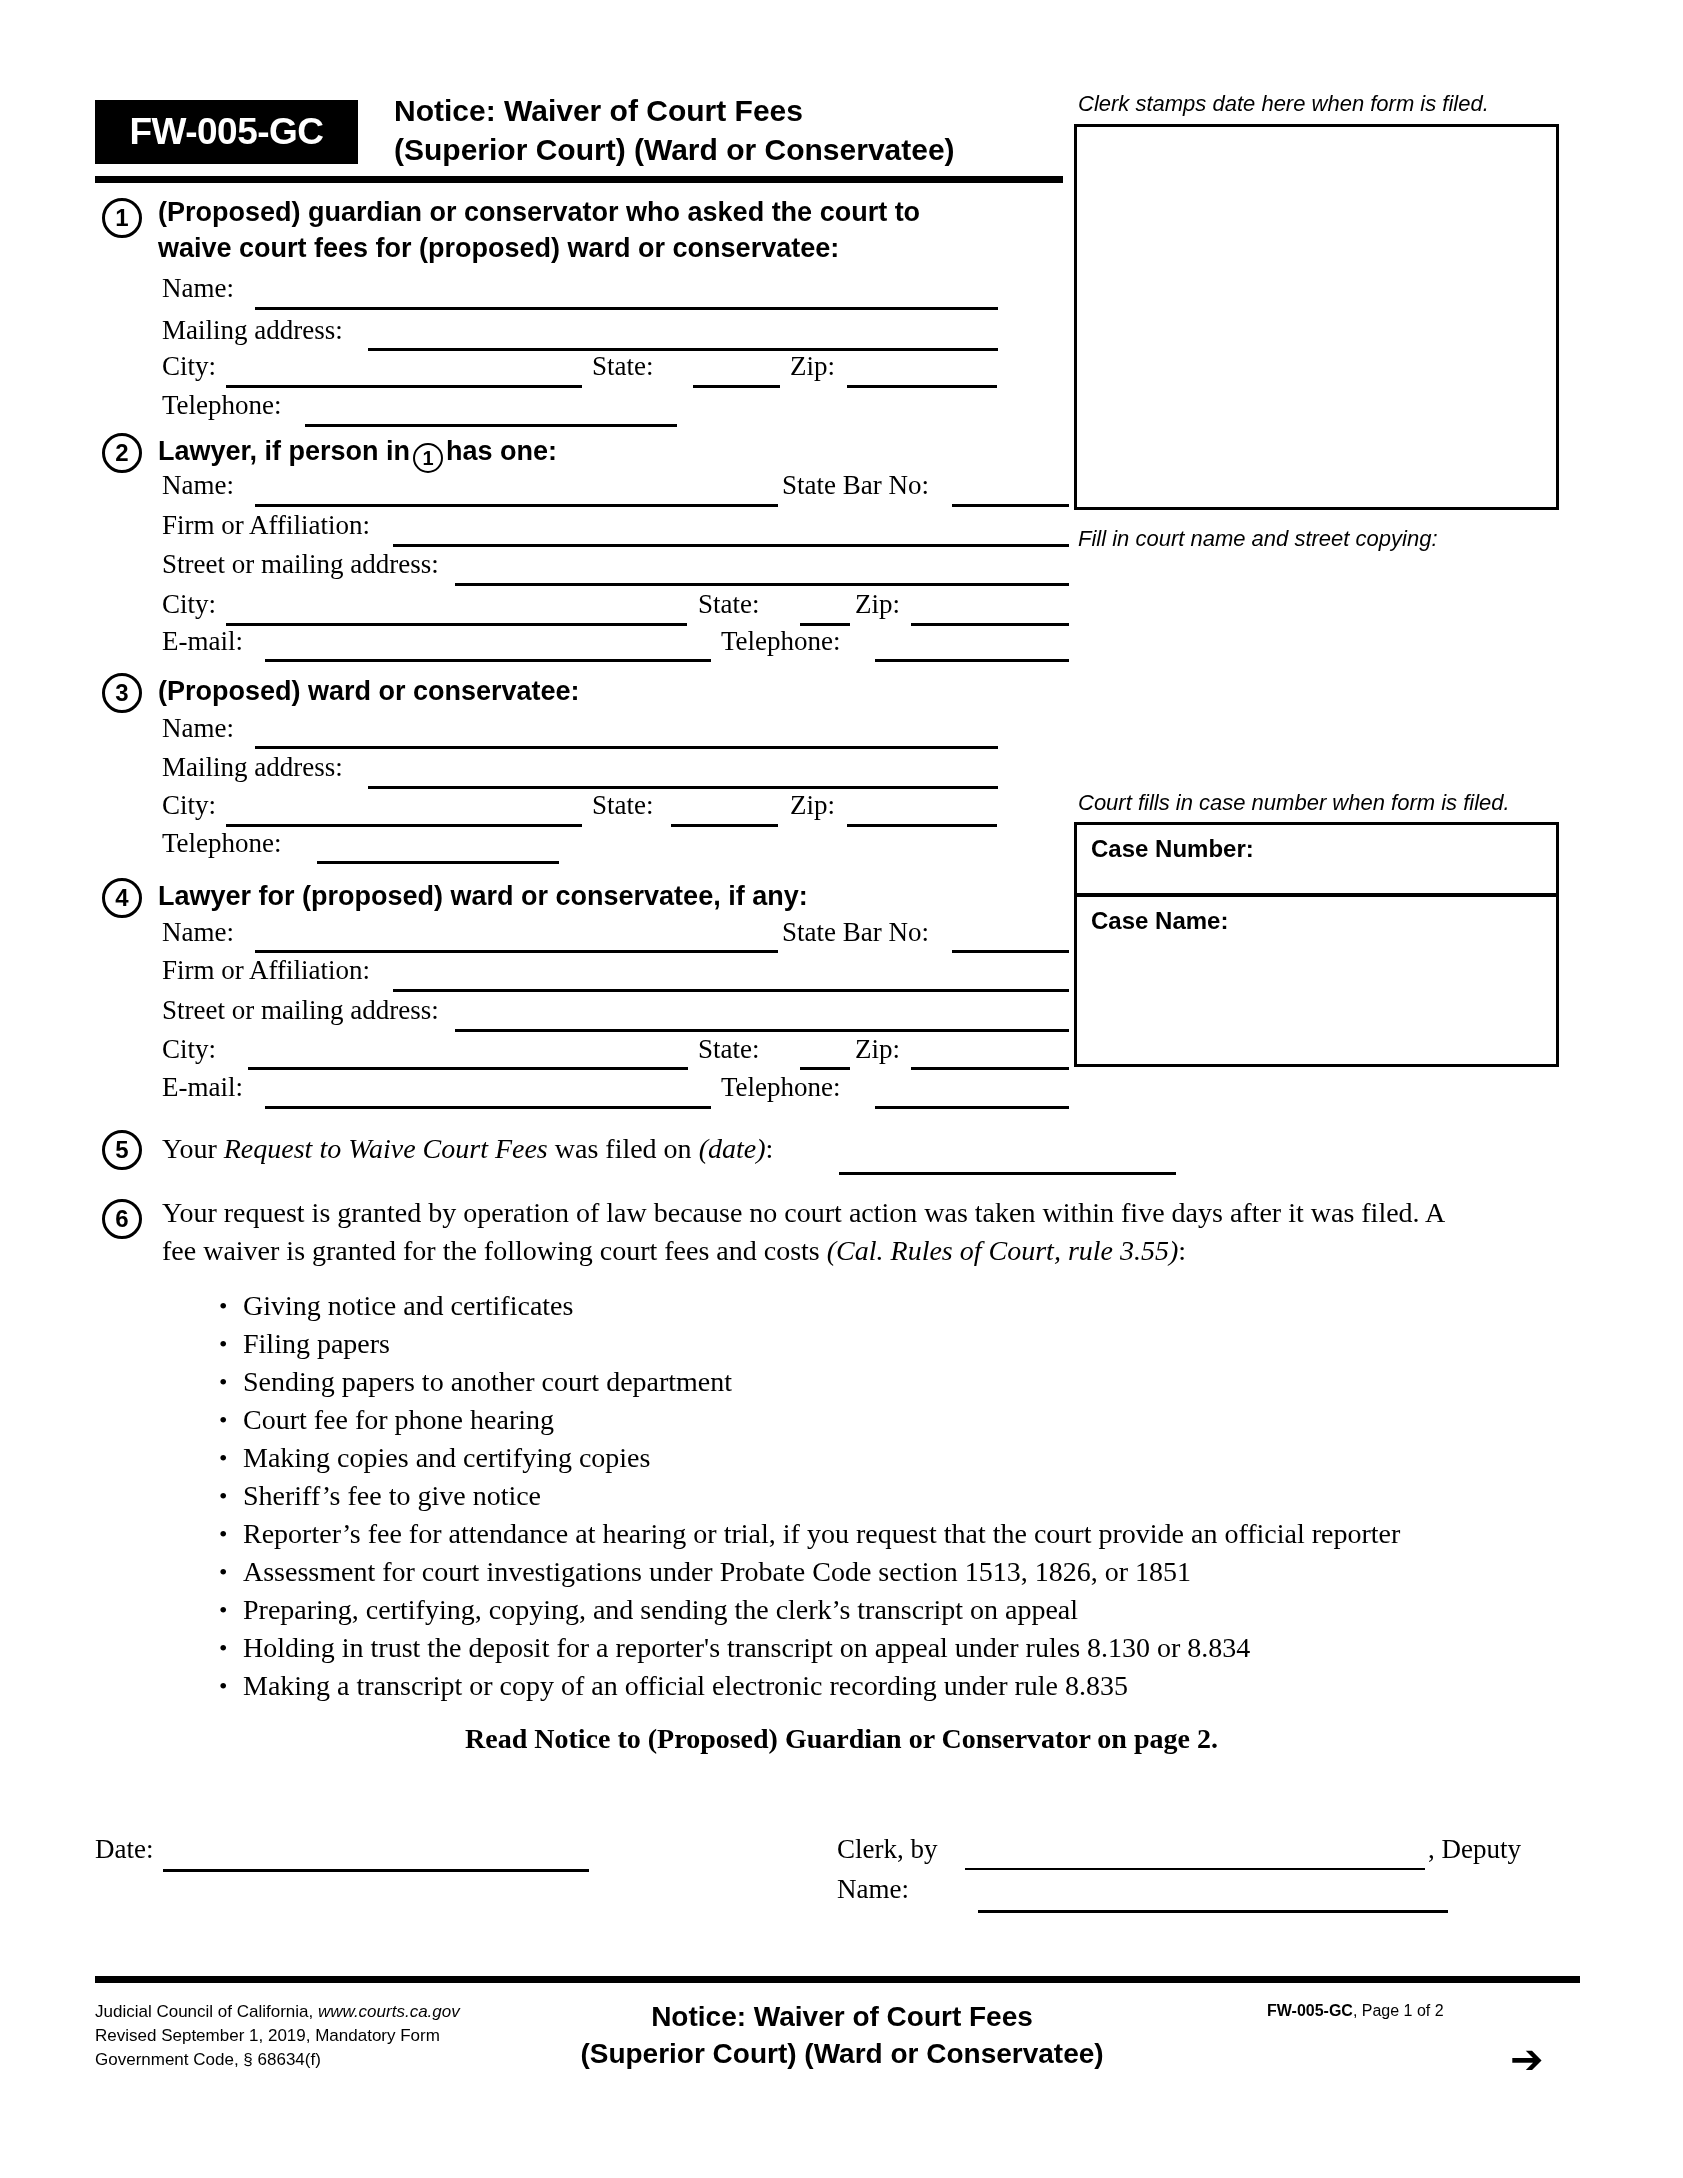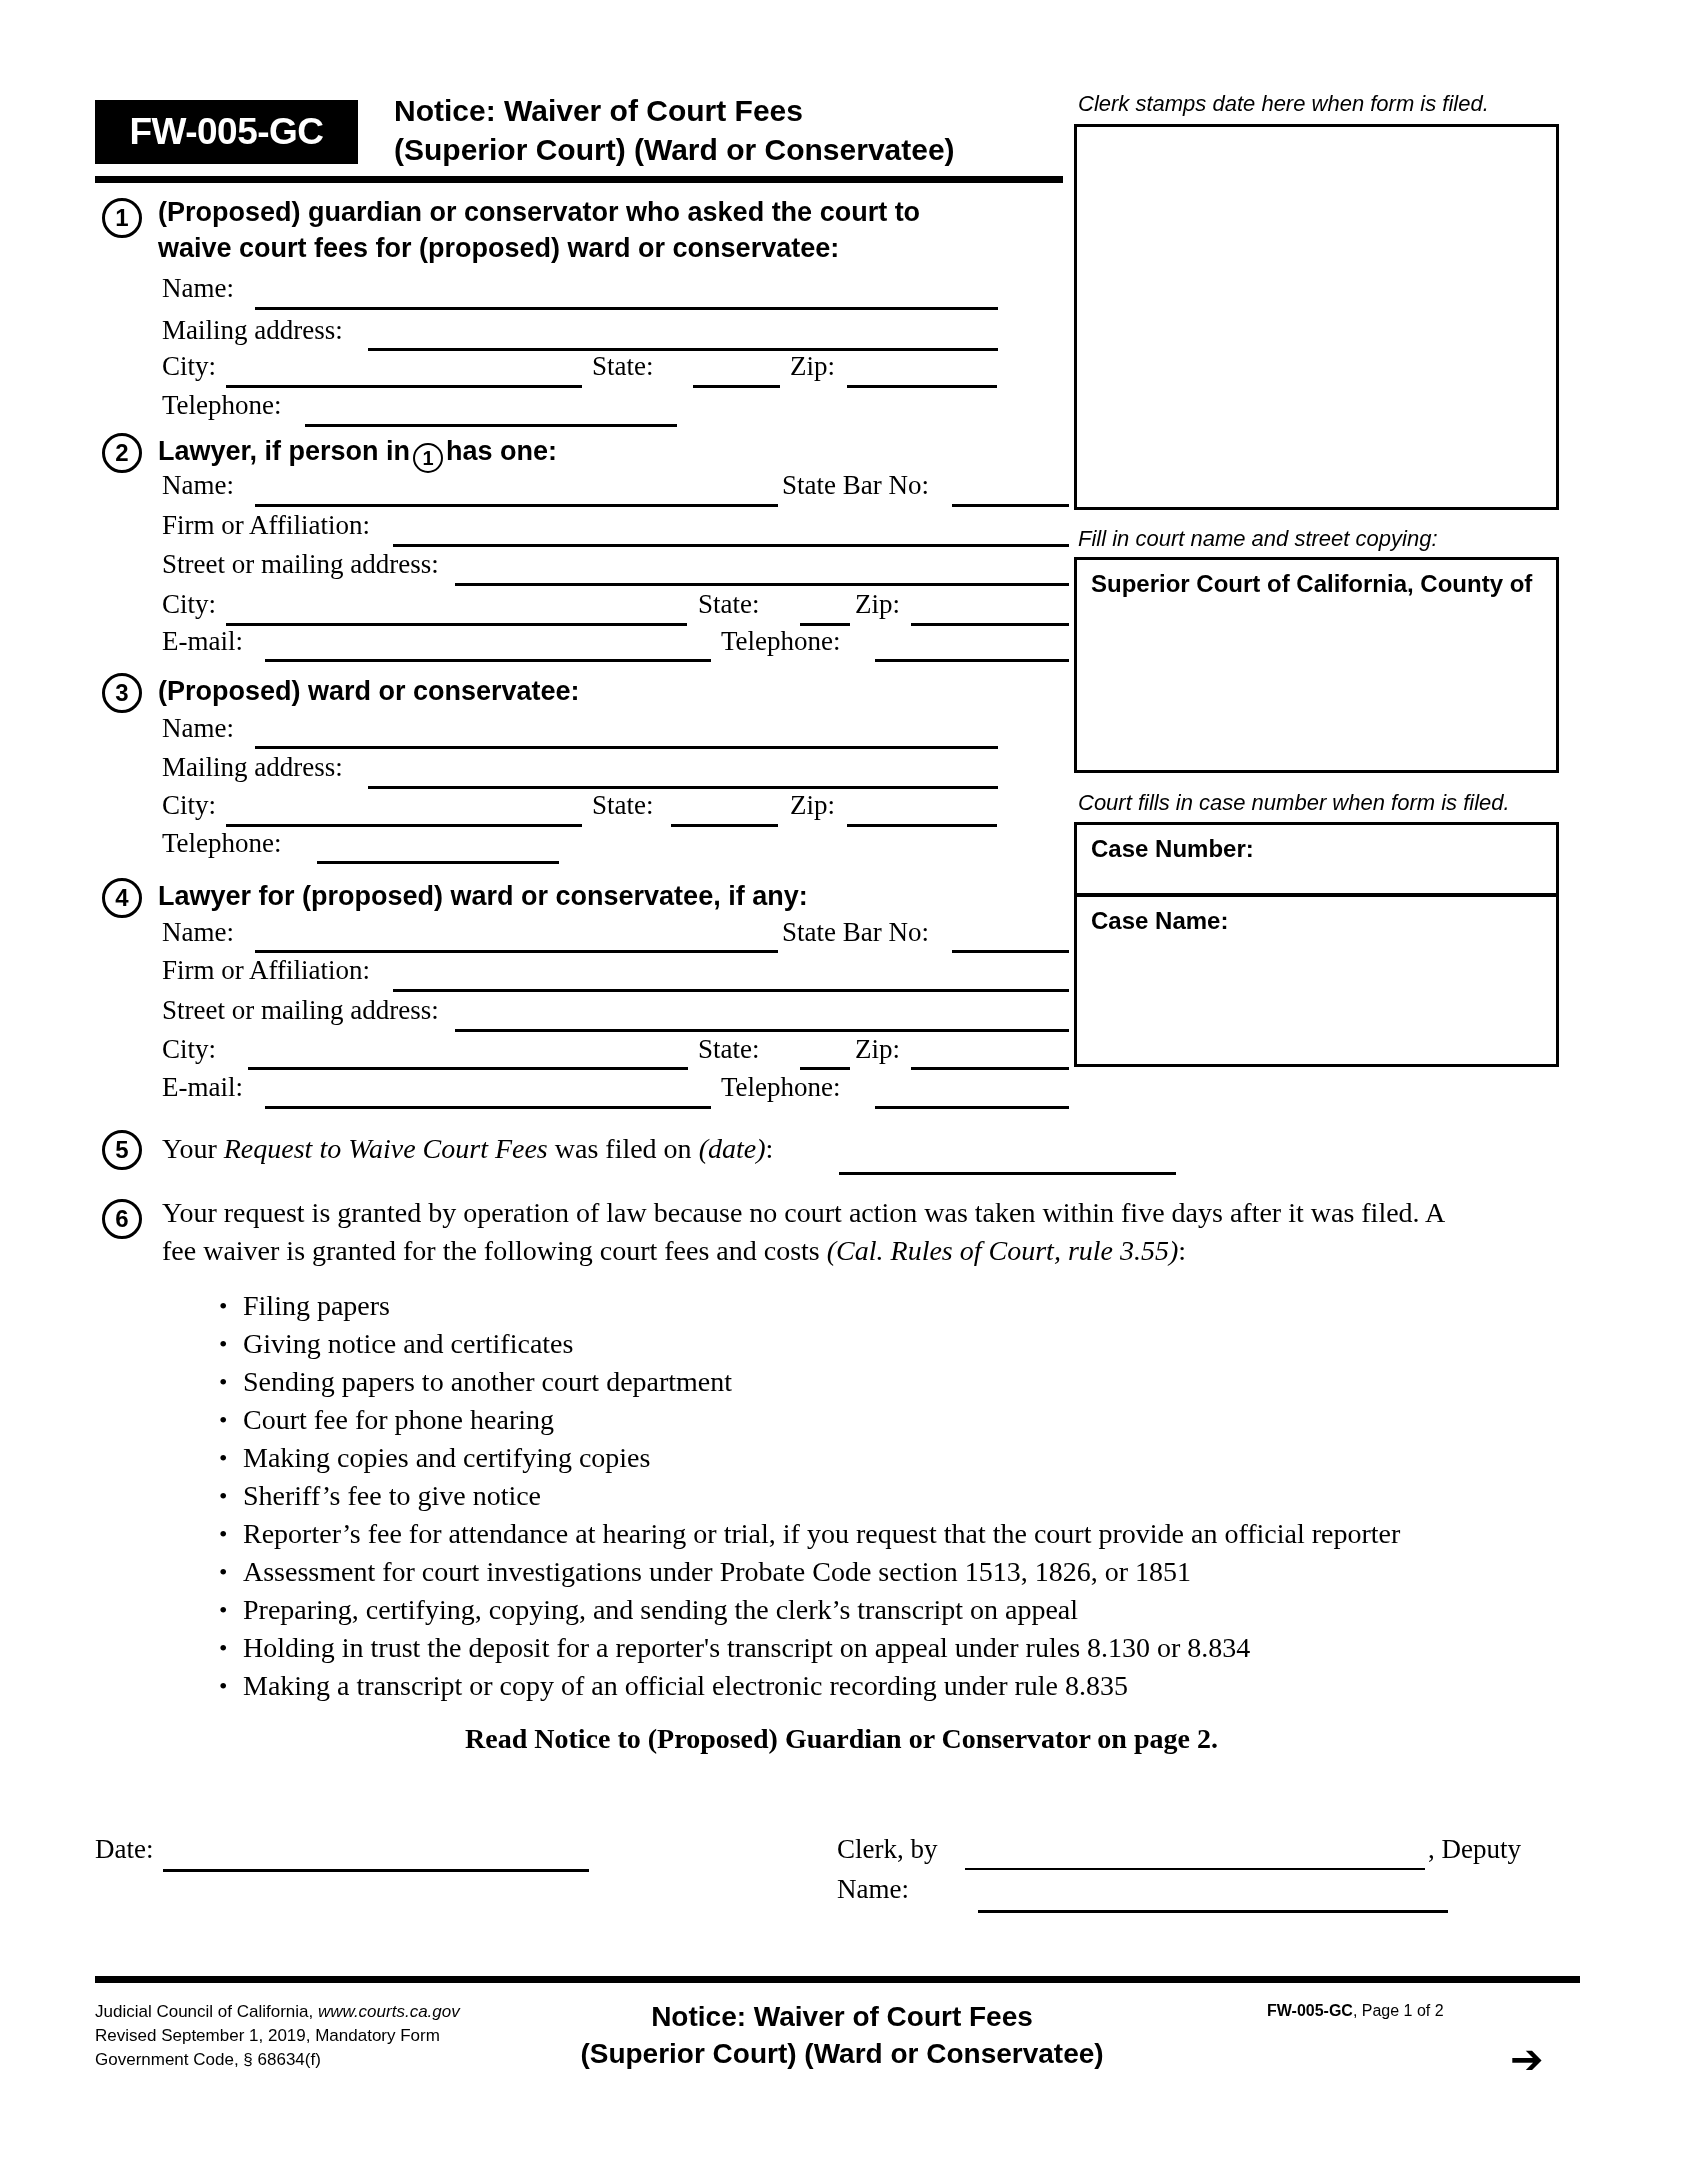--- a/index.html
+++ b/index.html
@@ -208,23 +208,20 @@
     <div>Notice: Waiver of Court Fees</div>
     <div>(Superior Court) (Ward or Conservatee)</div>
   </div>
 
   <div id="header-rule"></div>
 
   <div class="caption-note" style="left:1078px; top:91px;">Clerk stamps date here when form is filed.</div>
   <div class="boxed" style="left:1074px; top:124px; width:485px; height:386px;"></div>
 
   <div class="caption-note" style="left:1078px; top:526px;">Fill in court name and street copying:</div>
-  <div class="boxed" style="left:1074px; top:557px; width:485px; height:216px;">
-    <div class="box-label" style="left:14px; top:10px;">Superior Court of California, County of</div>
-  </div>
 
   <div class="caption-note" style="left:1078px; top:790px;">Court fills in case number when form is filed.</div>
   <div class="boxed" style="left:1074px; top:822px; width:485px; height:74px;">
     <div class="box-label" style="left:14px; top:10px;">Case Number:</div>
   </div>
   <div class="boxed" style="left:1074px; top:894px; width:485px; height:173px;">
     <div class="box-label" style="left:14px; top:10px;">Case Name:</div>
   </div>
 
   <div class="num-circle" style="left:102px; top:198px;">1</div>
@@ -332,22 +329,22 @@
   <div class="para" style="left:162px; top:1194px; width:1416px;">
     <div style="white-space:nowrap;">
       <span>Your request is </span><span class="bold">granted</span><span> by operation of law because no court action was taken within five days after it was filed. A</span>
     </div>
     <div style="white-space:nowrap;">
       <span>fee waiver is granted for the following court fees and costs </span><span class="ital">(Cal. Rules of Court, rule 3.55)</span><span>:</span>
     </div>
   </div>
 
   <ul class="bullets" id="fee-list" style="left:213px; top:1287px;">
+      <li>Giving notice and certificates</li>
       <li>Filing papers</li>
-      <li>Giving notice and certificates</li>
       <li>Sending papers to another court department</li>
       <li>Court fee for phone hearing</li>
       <li>Making copies and certifying copies</li>
       <li>Sheriff’s fee to give notice</li>
       <li>Reporter’s fee for attendance at hearing or trial, if you request that the court provide an official reporter</li>
       <li>Assessment for court investigations under Probate Code section 1513, 1826, or 1851</li>
       <li>Preparing, certifying, copying, and sending the clerk’s transcript on appeal</li>
       <li>Holding in trust the deposit for a reporter's transcript on appeal under rules 8.130 or 8.834</li>
       <li>Making a transcript or copy of an official electronic recording under rule 8.835</li>
     </ul>

